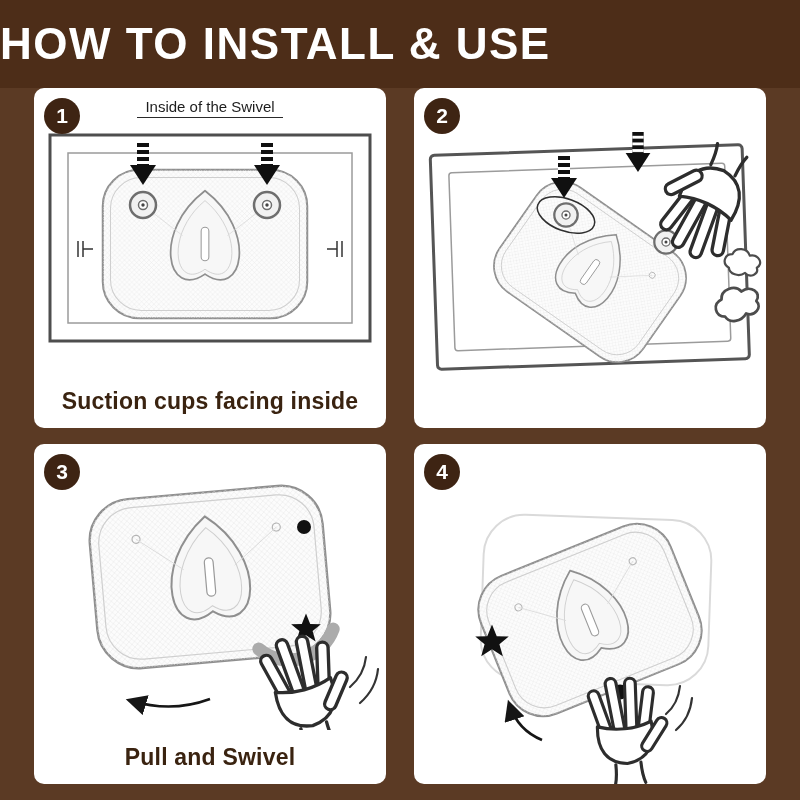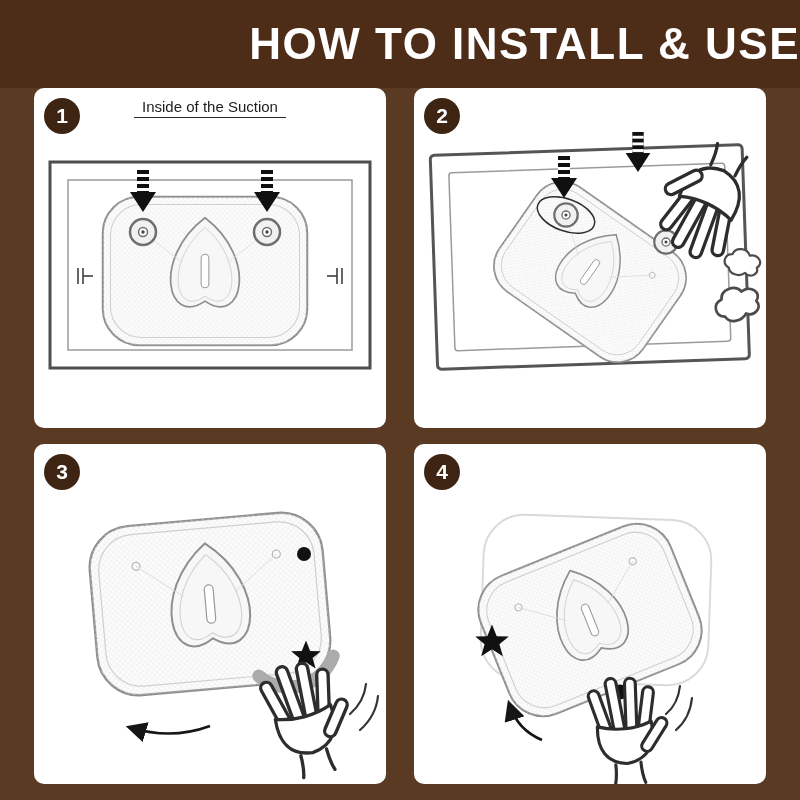--- a/index.html
+++ b/index.html
@@ -2,21 +2,21 @@
 <html style="--background: #5b3a24; --header-background: #4d2d18; --panel-background: #ffffff; --badge-background: #3e2413; --badge-text: #ffffff; --caption-text: #3a2310; --title-text: #ffffff;"><head>
 <meta charset="utf-8">
 <style>
   :root{
     --background:#5b3a24; --header-background:#4d2d18; --panel-background:#ffffff;
     --badge-background:#3e2413; --badge-text:#ffffff; --caption-text:#3a2310; --title-text:#ffffff;
   }
   *{margin:0;padding:0;box-sizing:border-box}
   html,body{width:800px;height:800px}
   body{background:var(--background);font-family:"Liberation Sans",sans-serif;overflow:hidden}
-  .header{height:88px;display:flex;align-items:center;justify-content:flex-end;background:var(--header-background)}
+  .header{height:88px;display:flex;align-items:center;justify-content:flex-start;background:var(--header-background)}
   .header h1{color:var(--title-text);font-size:44px;font-weight:bold;letter-spacing:1.5px}
   .grid{display:grid;grid-template-columns:352px 352px;grid-template-rows:340px 340px;column-gap:28px;row-gap:16px;justify-content:center}
   .panel{background:var(--panel-background);border-radius:10px;position:relative;display:flex;flex-direction:column;overflow:hidden}
   .badge{position:absolute;top:10px;left:10px;width:36px;height:36px;border-radius:50%;
          background:var(--badge-background);color:var(--badge-text);display:flex;align-items:center;
          justify-content:center;font-size:21px;font-weight:bold;z-index:2}
   .caption{height:54px;display:flex;align-items:center;justify-content:center;color:var(--caption-text);
            font-size:23px;font-weight:600;letter-spacing:.2px}
   .art{flex:1;min-height:0;width:100%}
   .art svg{width:100%;height:100%;display:block}
@@ -84,39 +84,40 @@
 
 <div class="header">
   <h1>HOW TO INSTALL &amp; USE</h1>
 </div>
 
 <div class="grid">
 
   <div class="panel">
     <div class="badge">1</div>
     <div class="diagram-label">
-      <span>Inside of the Suction</span>
+      <span>Inside of the Swivel</span>
     </div>
     <div class="art">
       <svg viewBox="0 0 352 238" preserveAspectRatio="xMidYMid meet">
         <g>
           <rect x="16" y="6" width="320" height="206" fill="#ffffff" stroke="#4e4e4e" stroke-width="3"></rect>
           <rect x="34" y="24" width="284" height="170" fill="#ffffff" stroke="#9b9b9b" stroke-width="1.5"></rect>
         </g>
         <use href="#tray" transform="translate(66,38) scale(0.70)"></use>
         <use href="#cup" transform="translate(109,76)"></use>
         <use href="#cup" transform="translate(233,76)"></use>
         <use href="#arrow-down" transform="translate(109,14)"></use>
         <use href="#arrow-down" transform="translate(233,14)"></use>
         <g stroke="#333333" stroke-width="1.5" fill="none">
           <path d="M44,112 v16 M49,112 v16 M49,120 h10"></path>
           <path d="M308,112 v16 M303,112 v16 M303,120 h-10"></path>
         </g>
       </svg>
     </div>
+    <div class="caption">Suction cups facing inside</div>
   </div>
 
   <div class="panel">
     <div class="badge">2</div>
     <div class="art">
       <svg viewBox="0 0 352 272" preserveAspectRatio="xMidYMid meet">
         <g transform="rotate(-2 176 140)">
           <rect x="20" y="28" width="312" height="214" rx="4" fill="#ffffff" stroke="#555555" stroke-width="3"></rect>
           <rect x="38" y="46" width="276" height="178" rx="3" fill="#ffffff" stroke="#9b9b9b" stroke-width="1.5"></rect>
         </g>
@@ -142,20 +143,21 @@
         <circle cx="270" cy="76" r="7" fill="#111111"></circle>
         <use href="#star" transform="translate(272,178) scale(1.2)"></use>
         <use href="#hand" transform="translate(272,242) rotate(-15) scale(0.95)"></use>
         <g stroke="#333333" stroke-width="2.2" fill="none" stroke-linecap="round">
           <path d="M316,236 Q330,224 332,206"></path>
           <path d="M326,252 Q342,238 344,218"></path>
         </g>
         <path d="M176,248 Q138,262 98,250" fill="none" stroke="#161616" stroke-width="2.6" marker-end="url(#ah)"></path>
       </svg>
     </div>
+    <div class="caption">Pull and Swivel</div>
   </div>
 
   <div class="panel">
     <div class="badge">4</div>
     <div class="art">
       <svg viewBox="0 0 352 272" preserveAspectRatio="xMidYMid meet">
         <use href="#tray-outline" transform="translate(182,122) rotate(2) scale(0.78) translate(-150,-110)"></use>
         <use href="#tray" transform="translate(176,142) rotate(-22) scale(0.7) translate(-150,-110)"></use>
         <use href="#star" transform="translate(78,164) scale(1.35)"></use>
         <circle cx="206" cy="214" r="7.5" fill="#111111"></circle>

